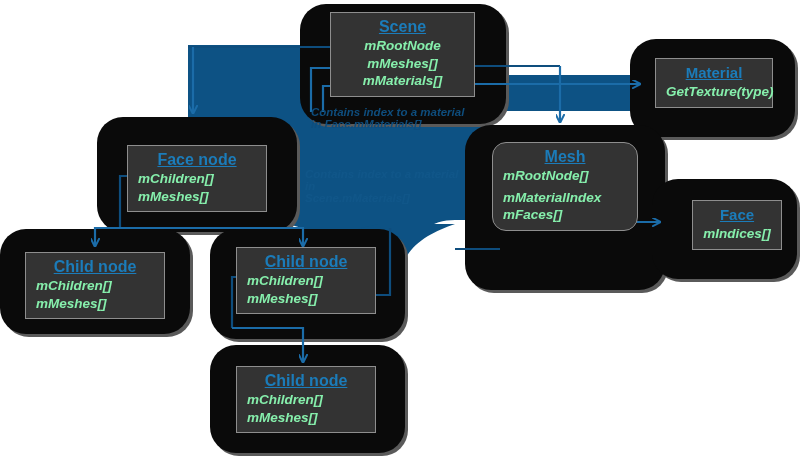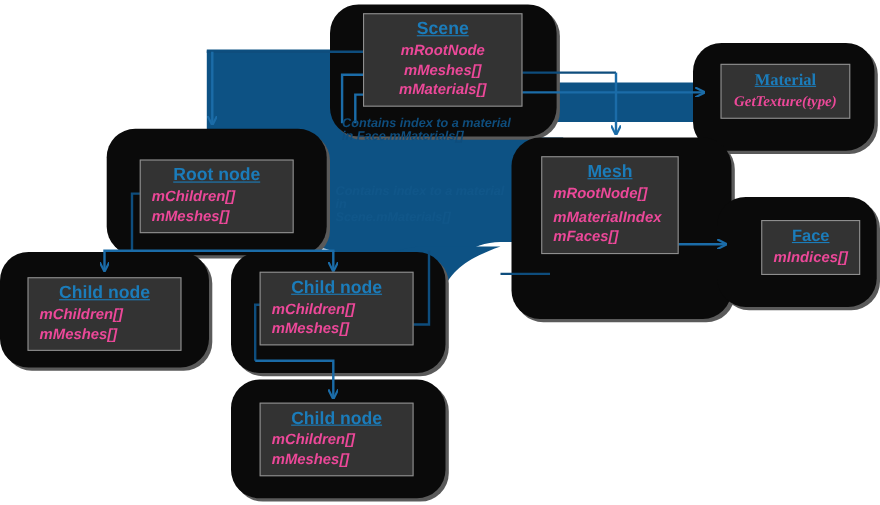--- a/index.html
+++ b/index.html
@@ -6,21 +6,21 @@
   html,body{margin:0;padding:0;background:#ffffff;}
   body{font-family:"Liberation Sans",sans-serif;}
   #stage{position:relative;width:800px;height:459px;overflow:hidden;background:#ffffff;}
   #bg-svg{position:absolute;left:0;top:0;width:800px;height:459px;}
   #links-svg{position:absolute;left:0;top:0;width:800px;height:459px;pointer-events:none;}
 
   .inner{position:absolute;background:#333333;border:1px solid #8e8e8e;
          box-sizing:border-box;padding:4px 10px 6px 10px;}
   .title{color:#1b7cba;font-weight:bold;font-size:16px;text-align:center;
          text-decoration:underline;line-height:20px;white-space:nowrap;}
-  .field{color:#ec4899;font-weight:bold;font-style:italic;font-size:13.5px;
+  .field{color:#86efac;font-weight:bold;font-style:italic;font-size:13.5px;
          line-height:17.5px;white-space:nowrap;}
   .field.sp{margin-top:4px;}
   .title.sm{font-size:15px;}
   .field.c{text-align:center;}
 
   .note{position:absolute;color:#0e4d7d;font-weight:bold;font-style:italic;
         font-size:11.5px;line-height:12px;white-space:nowrap;}
   .ghost{position:absolute;color:#1b6397;font-weight:bold;font-style:italic;
          font-size:11.5px;line-height:12px;white-space:nowrap;opacity:.28;}
 </style>
@@ -107,32 +107,32 @@
     <div>Contains index to a material</div>
     <div>in Face.mMaterials[]</div>
   </div>
 
   <div class="ghost" style="left:305px;top:168px;">
     <div>Contains index to a material</div>
     <div>in</div>
     <div>Scene.mMaterials[]</div>
   </div>
 
-  <div class="inner" style="left:655px;top:58px;width:118px;font-family:Liberation Serif, serif;">
+  <div class="inner" style="left:655px;top:58px;width:118px;">
     <div class="title sm">Material</div>
     <div class="field c">GetTexture(type)</div>
   </div>
 
   <div class="inner" style="left:127px;top:145px;width:140px;">
-    <div class="title">Root node</div>
+    <div class="title">Face node</div>
     <div class="field">mChildren[]</div>
     <div class="field">mMeshes[]</div>
   </div>
 
-  <div class="inner" style="left:492px;top:142px;width:125px;">
+  <div class="inner" style="left:492px;top:142px;width:146px;border-radius:14px;">
     <div class="title">Mesh</div>
     <div class="field">mRootNode[]</div>
     <div class="field sp">mMaterialIndex</div>
     <div class="field">mFaces[]</div>
   </div>
 
   <div class="inner" style="left:680px;top:200px;width:90px;margin-left:12px;">
     <div class="title sm">Face</div>
     <div class="field c">mIndices[]</div>
   </div>

